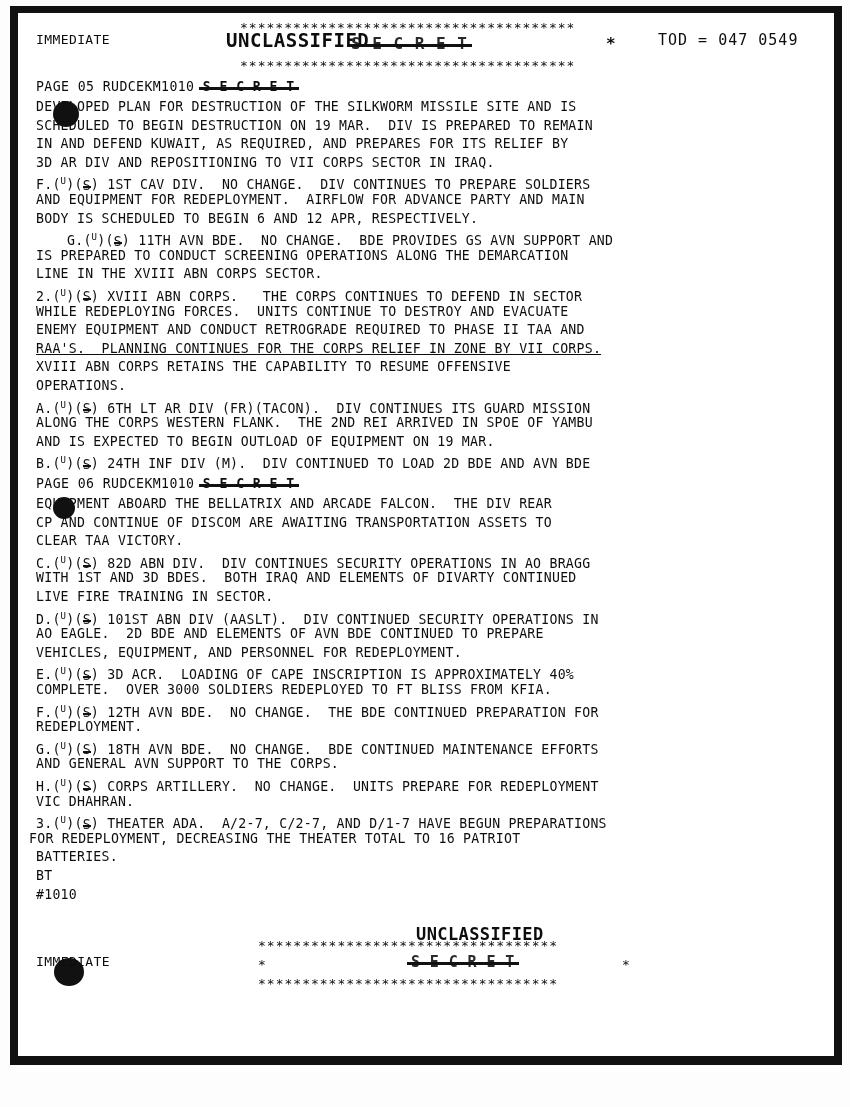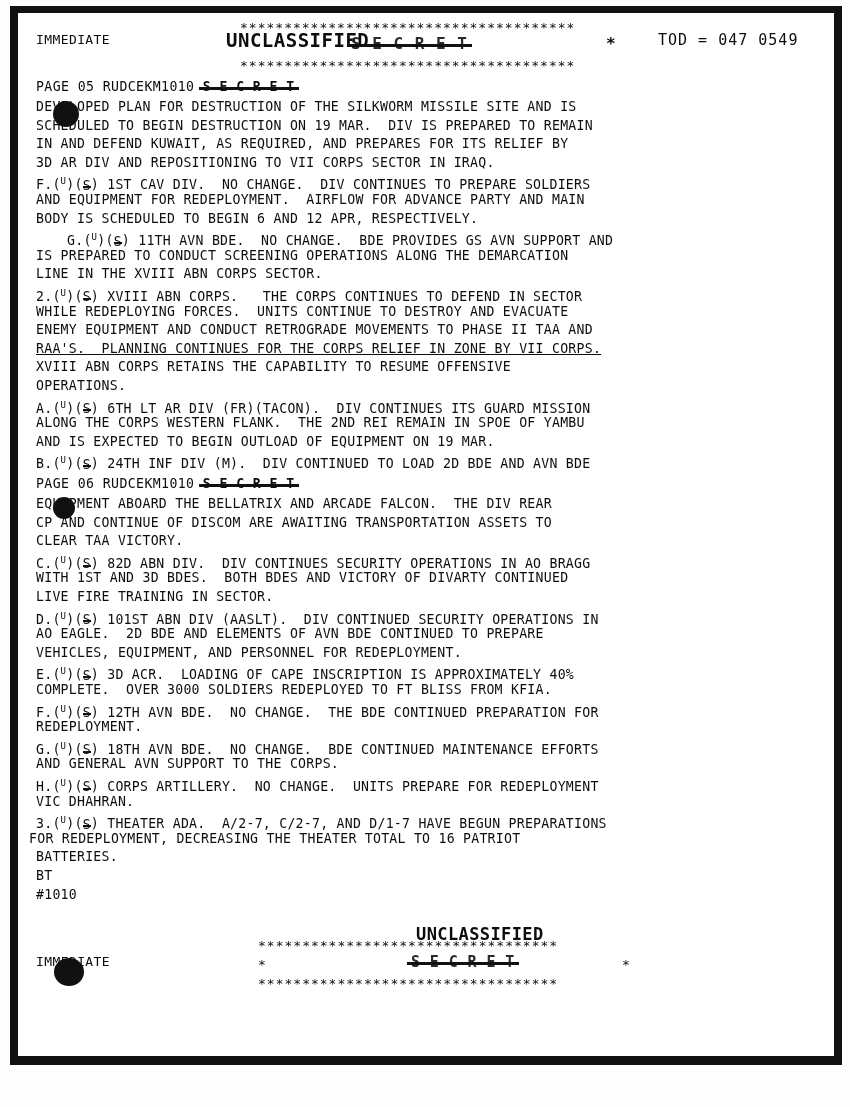--- a/index.html
+++ b/index.html
@@ -145,38 +145,38 @@
         <div class="txt body-line" style="left: 18px; top: 122.2px;">IN AND DEFEND KUWAIT, AS REQUIRED, AND PREPARES FOR ITS RELIEF BY</div>
         <div class="txt body-line" style="left: 18px; top: 140.8px;">3D AR DIV AND REPOSITIONING TO VII CORPS SECTOR IN IRAQ.</div>
         <div class="txt body-line" style="left: 18px; top: 159.4px;">F.(<span class="sup">U</span>)(<span class="mark">S</span>) 1ST CAV DIV.  NO CHANGE.  DIV CONTINUES TO PREPARE SOLDIERS</div>
         <div class="txt body-line" style="left: 18px; top: 178px;">AND EQUIPMENT FOR REDEPLOYMENT.  AIRFLOW FOR ADVANCE PARTY AND MAIN</div>
         <div class="txt body-line" style="left: 18px; top: 196.6px;">BODY IS SCHEDULED TO BEGIN 6 AND 12 APR, RESPECTIVELY.</div>
         <div class="txt body-line" style="left: 18px; top: 215.2px; margin-left: 31px;">G.(<span class="sup">U</span>)(<span class="mark">S</span>) 11TH AVN BDE.  NO CHANGE.  BDE PROVIDES GS AVN SUPPORT AND</div>
         <div class="txt body-line" style="left: 18px; top: 233.8px;">IS PREPARED TO CONDUCT SCREENING OPERATIONS ALONG THE DEMARCATION</div>
         <div class="txt body-line" style="left: 18px; top: 252.4px;">LINE IN THE XVIII ABN CORPS SECTOR.</div>
         <div class="txt body-line" style="left: 18px; top: 271px;">2.(<span class="sup">U</span>)(<span class="mark">S</span>) XVIII ABN CORPS.   THE CORPS CONTINUES TO DEFEND IN SECTOR</div>
         <div class="txt body-line" style="left: 18px; top: 289.6px;">WHILE REDEPLOYING FORCES.  UNITS CONTINUE TO DESTROY AND EVACUATE</div>
-        <div class="txt body-line" style="left: 18px; top: 308.2px;">ENEMY EQUIPMENT AND CONDUCT RETROGRADE MOVEMENTS TO PHASE II TAA AND</div>
+        <div class="txt body-line" style="left: 18px; top: 308.2px;">ENEMY EQUIPMENT AND CONDUCT RETROGRADE REQUIRED TO PHASE II TAA AND</div>
         <div class="txt body-line" style="left: 18px; top: 326.8px; text-decoration: underline;">RAA'S.  PLANNING CONTINUES FOR THE CORPS RELIEF IN ZONE BY VII CORPS.</div>
         <div class="txt body-line" style="left: 18px; top: 345.4px;">XVIII ABN CORPS RETAINS THE CAPABILITY TO RESUME OFFENSIVE</div>
         <div class="txt body-line" style="left: 18px; top: 364px;">OPERATIONS.</div>
         <div class="txt body-line" style="left: 18px; top: 382.6px;">A.(<span class="sup">U</span>)(<span class="mark">S</span>) 6TH LT AR DIV (FR)(TACON).  DIV CONTINUES ITS GUARD MISSION</div>
-        <div class="txt body-line" style="left: 18px; top: 401.2px;">ALONG THE CORPS WESTERN FLANK.  THE 2ND REI REMAIN IN SPOE OF YAMBU</div>
+        <div class="txt body-line" style="left: 18px; top: 401.2px;">ALONG THE CORPS WESTERN FLANK.  THE 2ND REI ARRIVED IN SPOE OF YAMBU</div>
         <div class="txt body-line" style="left: 18px; top: 419.8px;">AND IS EXPECTED TO BEGIN OUTLOAD OF EQUIPMENT ON 19 MAR.</div>
         <div class="txt body-line" style="left: 18px; top: 438.4px;">B.(<span class="sup">U</span>)(<span class="mark">S</span>) 24TH INF DIV (M).  DIV CONTINUED TO LOAD 2D BDE AND AVN BDE</div>
       </div>
 
     <div class="txt pagehdr" style="left:18px; top:462px;"><span>PAGE 06 RUDCEKM1010</span>&nbsp;<span class="strike" style="font-weight:bold;"><span>S E C R E T</span></span></div>
 
     <div id="p06">
         <div class="txt body-line" style="left: 18px; top: 482px;">EQUIPMENT ABOARD THE BELLATRIX AND ARCADE FALCON.  THE DIV REAR</div>
         <div class="txt body-line" style="left: 18px; top: 500.6px;">CP AND CONTINUE OF DISCOM ARE AWAITING TRANSPORTATION ASSETS TO</div>
         <div class="txt body-line" style="left: 18px; top: 519.2px;">CLEAR TAA VICTORY.</div>
         <div class="txt body-line" style="left: 18px; top: 537.8px;">C.(<span class="sup">U</span>)(<span class="mark">S</span>) 82D ABN DIV.  DIV CONTINUES SECURITY OPERATIONS IN AO BRAGG</div>
-        <div class="txt body-line" style="left: 18px; top: 556.4px;">WITH 1ST AND 3D BDES.  BOTH BDES AND VICTORY OF DIVARTY CONTINUED</div>
+        <div class="txt body-line" style="left: 18px; top: 556.4px;">WITH 1ST AND 3D BDES.  BOTH IRAQ AND ELEMENTS OF DIVARTY CONTINUED</div>
         <div class="txt body-line" style="left: 18px; top: 575px;">LIVE FIRE TRAINING IN SECTOR.</div>
         <div class="txt body-line" style="left: 18px; top: 593.6px;">D.(<span class="sup">U</span>)(<span class="mark">S</span>) 101ST ABN DIV (AASLT).  DIV CONTINUED SECURITY OPERATIONS IN</div>
         <div class="txt body-line" style="left: 18px; top: 612.2px;">AO EAGLE.  2D BDE AND ELEMENTS OF AVN BDE CONTINUED TO PREPARE</div>
         <div class="txt body-line" style="left: 18px; top: 630.8px;">VEHICLES, EQUIPMENT, AND PERSONNEL FOR REDEPLOYMENT.</div>
         <div class="txt body-line" style="left: 18px; top: 649.4px;">E.(<span class="sup">U</span>)(<span class="mark">S</span>) 3D ACR.  LOADING OF CAPE INSCRIPTION IS APPROXIMATELY 40%</div>
         <div class="txt body-line" style="left: 18px; top: 668px;">COMPLETE.  OVER 3000 SOLDIERS REDEPLOYED TO FT BLISS FROM KFIA.</div>
         <div class="txt body-line" style="left: 18px; top: 686.6px;">F.(<span class="sup">U</span>)(<span class="mark">S</span>) 12TH AVN BDE.  NO CHANGE.  THE BDE CONTINUED PREPARATION FOR</div>
         <div class="txt body-line" style="left: 18px; top: 705.2px;">REDEPLOYMENT.</div>
         <div class="txt body-line" style="left: 18px; top: 723.8px;">G.(<span class="sup">U</span>)(<span class="mark">S</span>) 18TH AVN BDE.  NO CHANGE.  BDE CONTINUED MAINTENANCE EFFORTS</div>
         <div class="txt body-line" style="left: 18px; top: 742.4px;">AND GENERAL AVN SUPPORT TO THE CORPS.</div>

